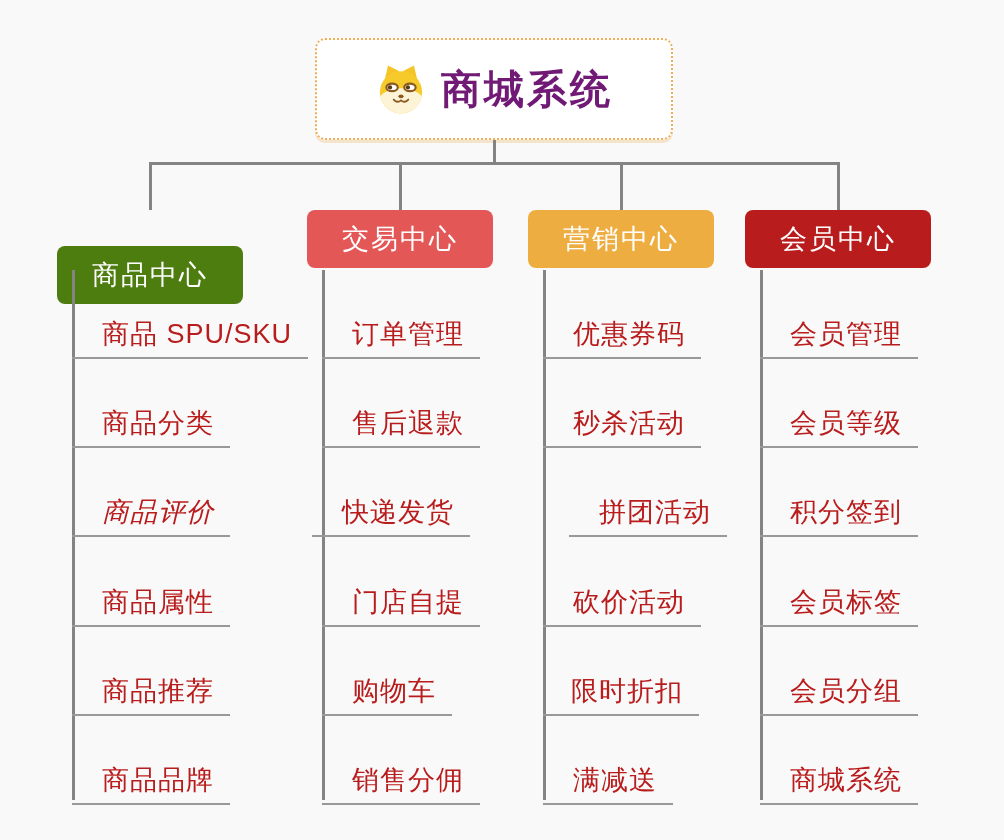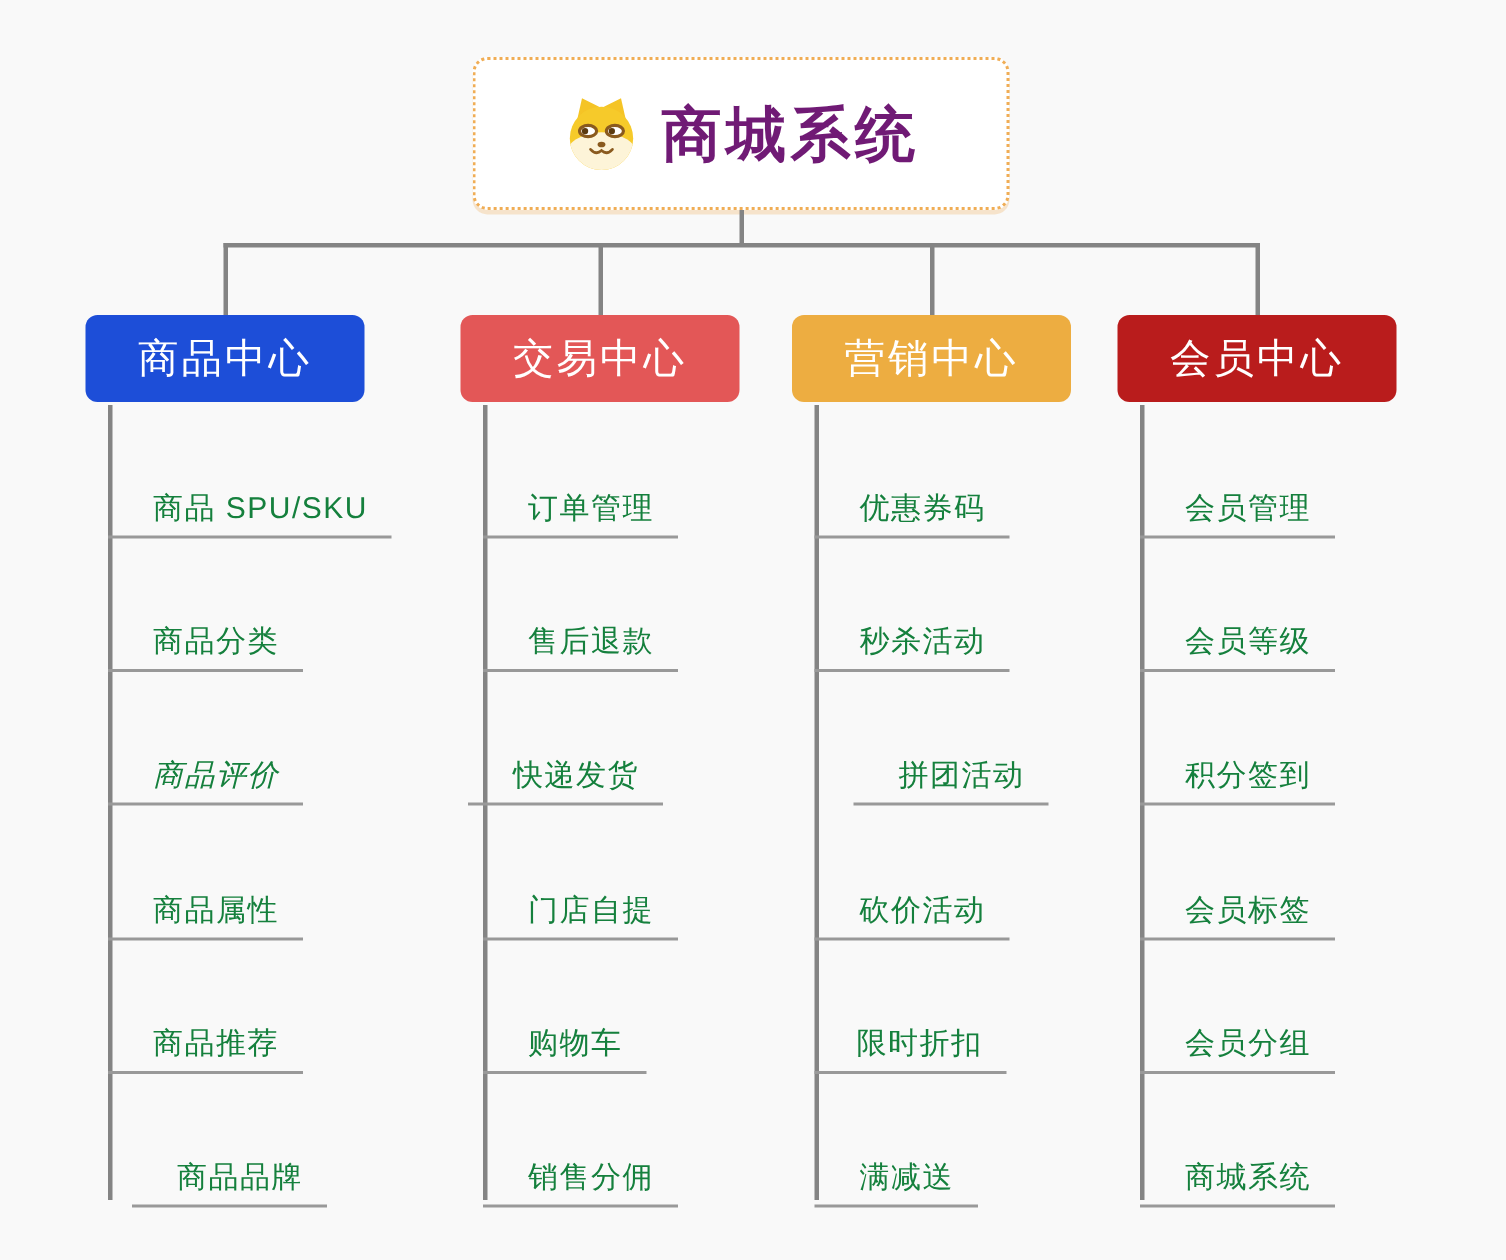--- a/index.html
+++ b/index.html
@@ -61,22 +61,22 @@
   }
   
   .item {
     position: absolute;
     height: 40px;
     box-sizing: content-box;
     border-bottom: 2px solid #999999;
     display: flex;
     align-items: flex-end;
     padding: 0 16px 5px 30px;
-    font-size: 20px;
-    color: #15803d;
+    font-size: 27px;
+    color: #b91c1c;
     letter-spacing: 1px;
     white-space: nowrap;
     cursor: pointer;
   }
 </style>
 </head>
 <body>
 
 <div class="canvas">
 
@@ -101,28 +101,28 @@
       </svg>
     </span>
     <span class="root-title">商城系统</span>
   </div>
 
   <div class="line root-down"></div>
   <div class="line h-bar"></div>
 
   <div id="branches">
       <div class="line drop" style="left: 149px;"></div>
-      <div class="branch-header" style="left: 57px; background: #1d4ed8;">商品中心</div>
+      <div class="branch-header" style="left: 57px; background: #4d7c0f; margin-top: 36px;">商品中心</div>
       <div class="line trunk" style="left: 72px; top: 270px; height: 530px;"></div>
       <div class="item" style="left: 72px; top: 312px;">商品 SPU/SKU</div>
       <div class="item" style="left: 72px; top: 401px;">商品分类</div>
       <div class="item" style="left: 72px; top: 490px; font-style: italic;">商品评价</div>
       <div class="item" style="left: 72px; top: 580px;">商品属性</div>
       <div class="item" style="left: 72px; top: 669px;">商品推荐</div>
-      <div class="item" style="left: 72px; top: 758px; margin-left: 16px;">商品品牌</div>
+      <div class="item" style="left: 72px; top: 758px;">商品品牌</div>
       <div class="line drop" style="left: 399px;"></div>
       <div class="branch-header" style="left: 307px; background: rgb(227, 87, 87);">交易中心</div>
       <div class="line trunk" style="left: 322px; top: 270px; height: 530px;"></div>
       <div class="item" style="left: 322px; top: 312px;">订单管理</div>
       <div class="item" style="left: 322px; top: 401px;">售后退款</div>
       <div class="item" style="left: 312px; top: 490px;">快递发货</div>
       <div class="item" style="left: 322px; top: 580px;">门店自提</div>
       <div class="item" style="left: 322px; top: 669px;">购物车</div>
       <div class="item" style="left: 322px; top: 758px;">销售分佣</div>
       <div class="line drop" style="left: 620px;"></div>

